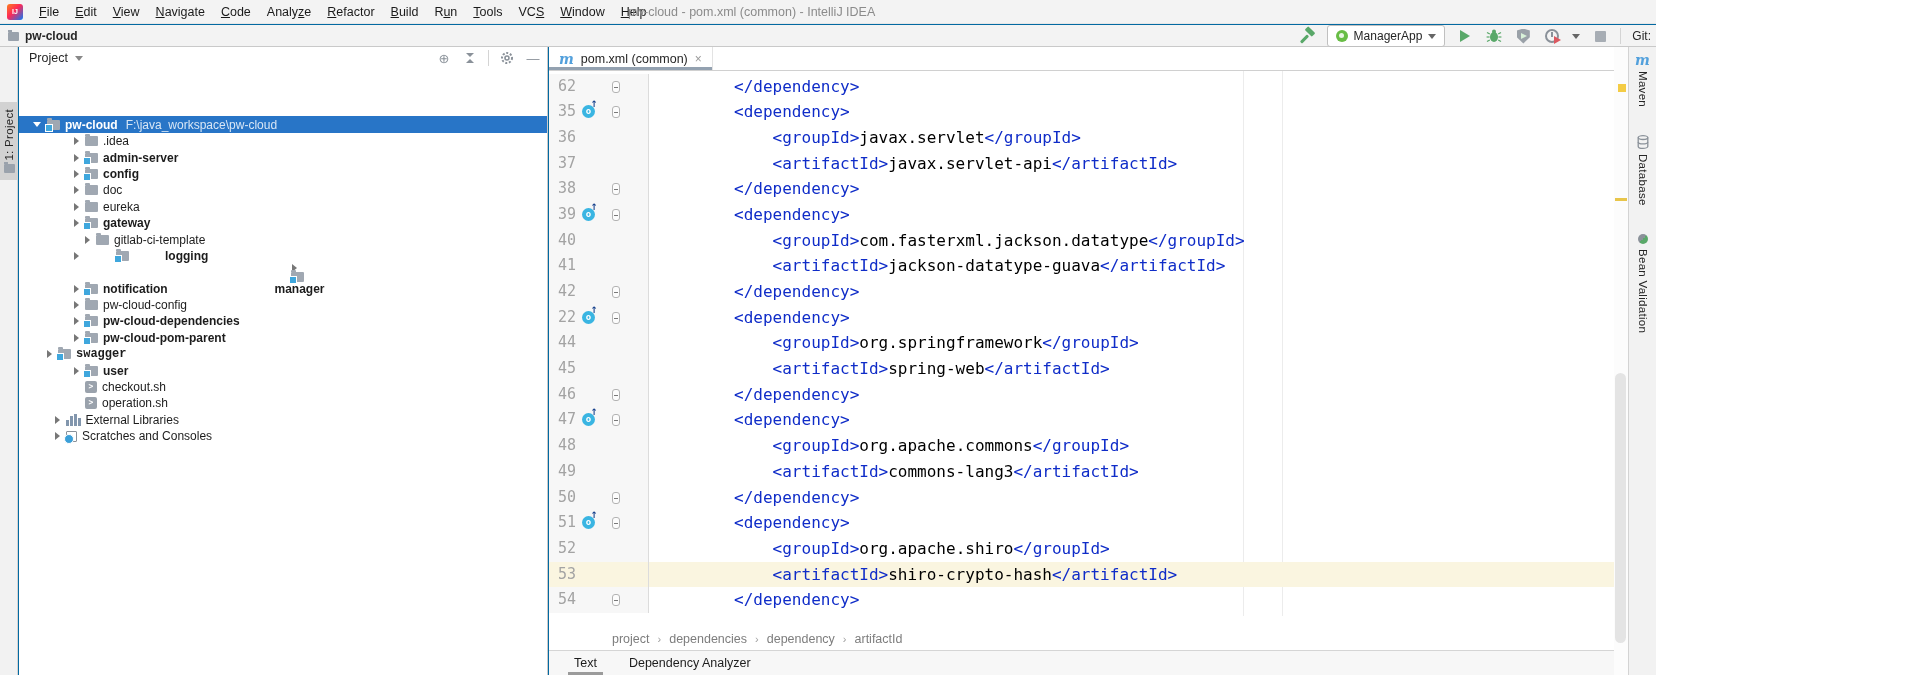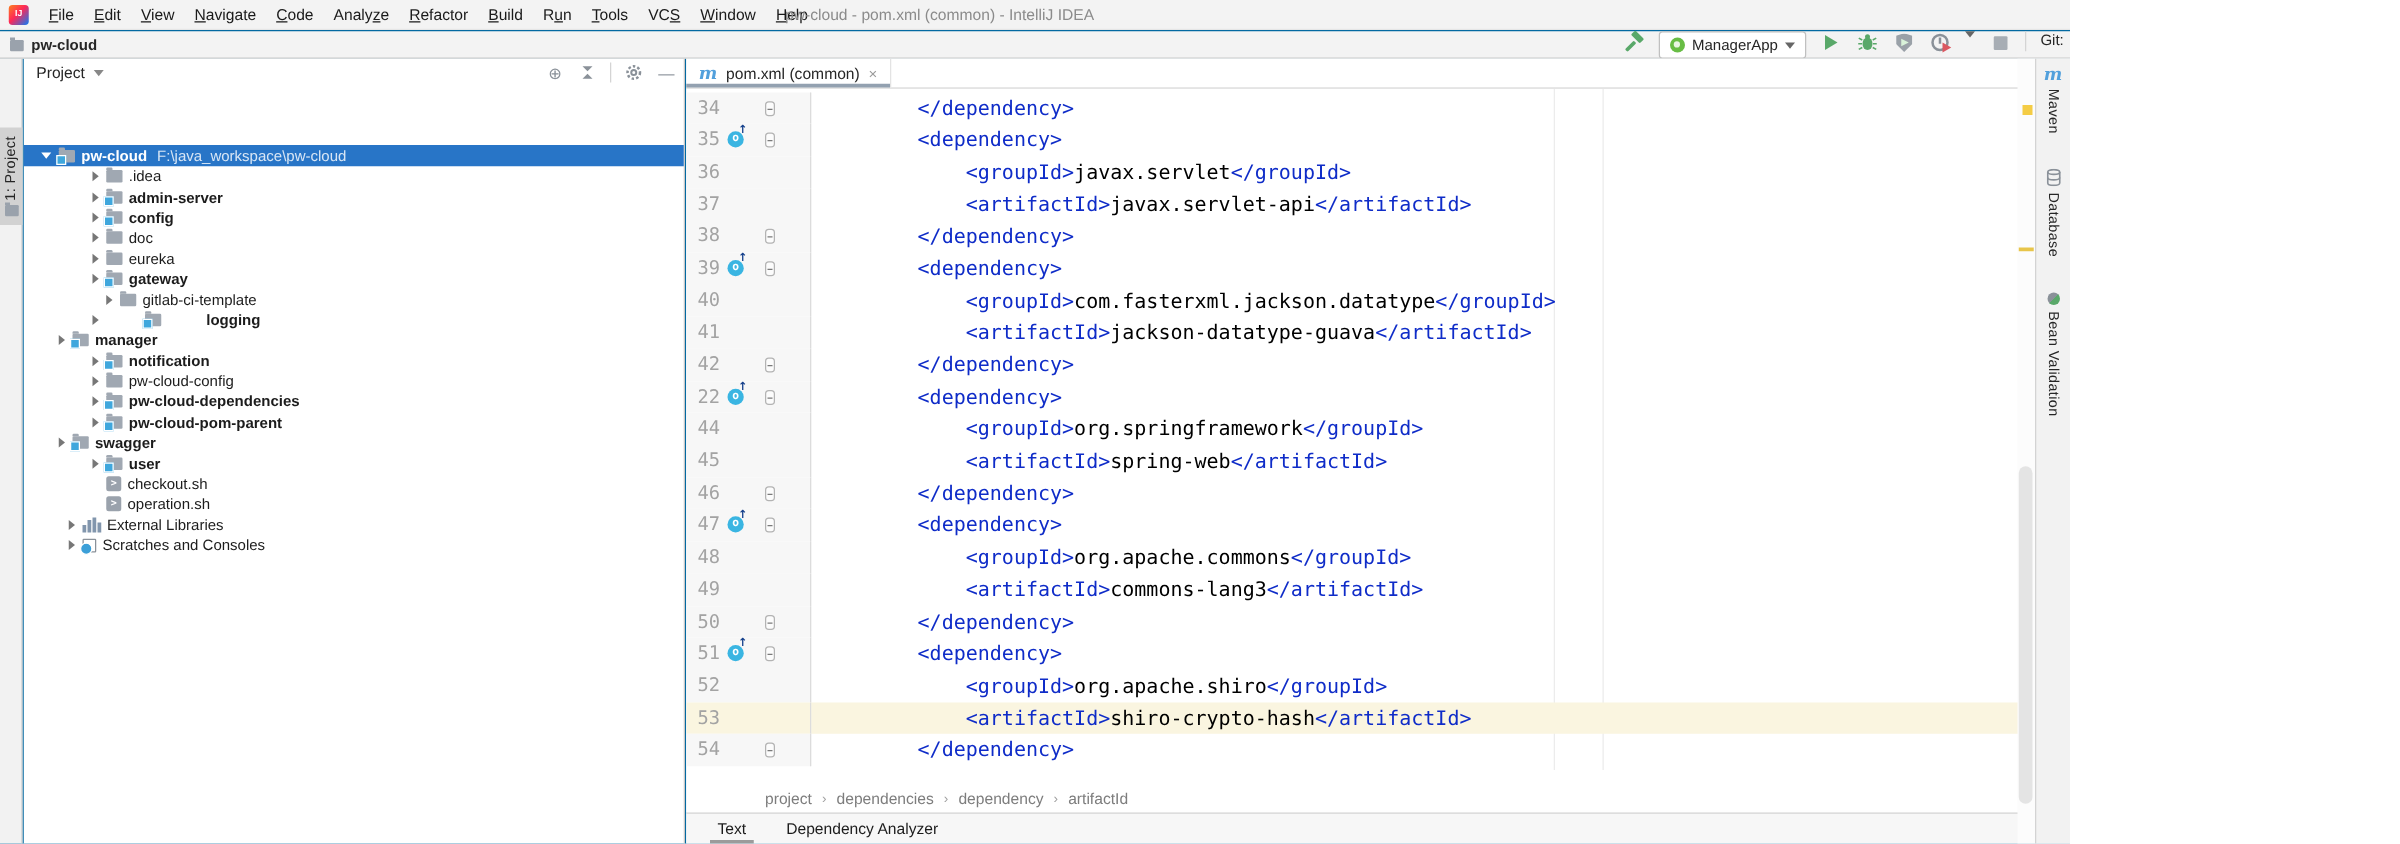--- a/index.html
+++ b/index.html
@@ -20,21 +20,21 @@
   #win-title { position:absolute; left:628px; top:0; line-height:24px; font-size:12.5px; color:#8b8b8b; }
   #win-controls { position:absolute; right:0; top:0; height:24px; display:flex; }
   .win-btn { width:45px; height:24px; text-align:center; line-height:24px; font-size:12px; color:#444; }
   .restore-glyph { display:inline-block; width:9px; height:9px; border:1px solid #444; position:relative; top:2px; background:#f3f3f3; }
   .restore-glyph::before { content:""; position:absolute; left:2px; top:-4px; width:9px; height:9px; border:1px solid #444; border-left:none; border-bottom:none; }
   
   #toolbar { position:absolute; left:0; top:25px; width:1920px; height:22px;
     background:#f3f3f3; border-bottom:1px solid #c9c9c9; }
   #navbar { position:absolute; left:8px; top:0; height:22px; display:flex; align-items:center; gap:6px; }
   #navbar-label { font-size:12px; font-weight:bold; color:#262626; }
-  #toolbar-right { position:absolute; right:42px; top:0; height:22px; display:flex; gap:11px; }
+  #toolbar-right { position:absolute; right:42px; top:0; height:22px; display:flex; align-items:center; gap:11px; }
   .tbi { display:inline-flex; align-items:center; justify-content:center; width:18px; height:18px; flex:none; }
   .tb-sep { width:1px; height:16px; background:#d4d4d4; }
   .glyph-blue { color:#4394cf; font-size:14px; font-weight:bold; }
   .glyph-green { color:#59a869; font-size:14px; font-weight:bold; }
   .glyph-gray { color:#8a9199; font-size:15px; font-weight:bold; }
   #git-label { font-size:12px; color:#262626; }
   
   #run-config { display:flex; align-items:center; gap:6px; height:22px; padding:0 8px;
     background:#fff; border:1px solid #c0c0c0; border-radius:3px; }
   #run-config .name { font-size:12px; color:#262626; }
@@ -285,21 +285,21 @@
         <div class="trow" style="padding-left: 38px;">
           <span class="chev-r"></span>
           <span class="i-folder"></span>
           <span class="tlabel">gitlab-ci-template</span>
         </div>
         <div class="trow bold" style="padding-left: 27px; gap: 31px;">
           <span class="chev-r"></span>
           <span class="i-folder module"></span>
           <span class="tlabel">logging</span>
         </div>
-        <div class="trow bold" style="">
+        <div class="trow bold" style=" flex-direction: column;">
           <span class="chev-r"></span>
           <span class="i-folder module"></span>
           <span class="tlabel">manager</span>
         </div>
         <div class="trow bold" style="padding-left: 27px;">
           <span class="chev-r"></span>
           <span class="i-folder module"></span>
           <span class="tlabel">notification</span>
         </div>
         <div class="trow" style="padding-left: 27px;">
@@ -310,21 +310,21 @@
         <div class="trow bold" style="padding-left: 27px;">
           <span class="chev-r"></span>
           <span class="i-folder module"></span>
           <span class="tlabel">pw-cloud-dependencies</span>
         </div>
         <div class="trow bold" style="padding-left: 27px;">
           <span class="chev-r"></span>
           <span class="i-folder module"></span>
           <span class="tlabel">pw-cloud-pom-parent</span>
         </div>
-        <div class="trow bold" style="">
+        <div class="trow bold" style=" font-family: Liberation Mono, monospace;">
           <span class="chev-r"></span>
           <span class="i-folder module"></span>
           <span class="tlabel">swagger</span>
         </div>
         <div class="trow bold" style="padding-left: 27px;">
           <span class="chev-r"></span>
           <span class="i-folder module"></span>
           <span class="tlabel">user</span>
         </div>
         <div class="trow" style="padding-left: 27px;">
@@ -362,21 +362,21 @@
         <span>pom.xml (common)</span>
         <span class="close">×</span>
       </div>
     </div>
     <div id="code-area">
       <div class="indent-guide" style="left:694px;"></div>
       <div class="indent-guide" style="left:733px;"></div>
       <div id="code-lines">
           <div class="crow">
             <div class="gutter">
-              <span class="gnum">34</span>
+              <span class="gnum">62</span>
               <span class="gfold"></span>
             </div>
             <div class="ccode">        <span class="xt">&lt;/dependency&gt;</span></div>
           </div>
           <div class="crow">
             <div class="gutter">
               <span class="gnum">35</span>
               <span class="gicon">o</span>
               <span class="gfold"></span>
             </div>

